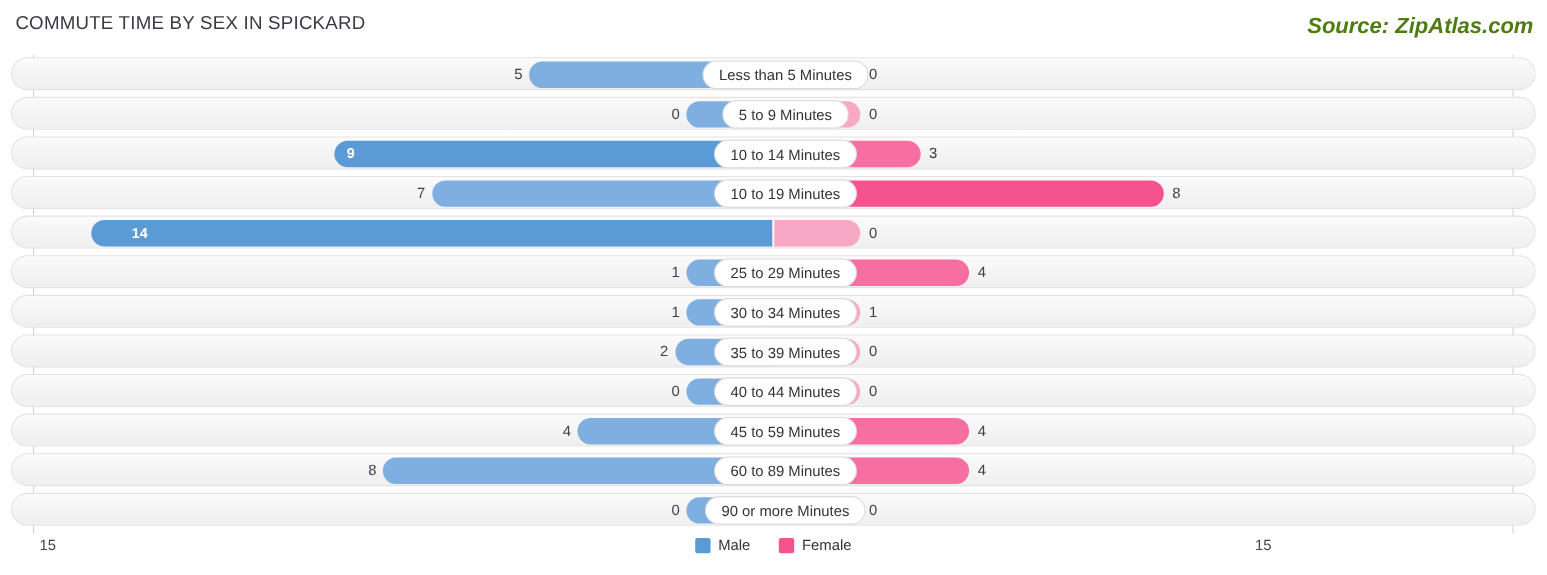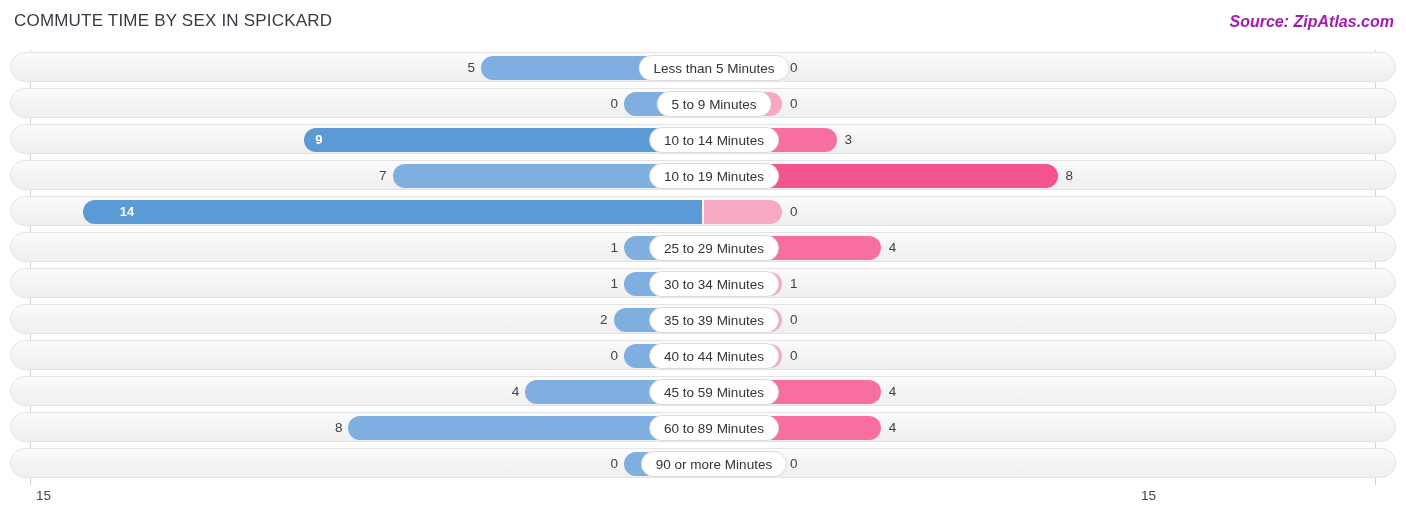--- a/index.html
+++ b/index.html
@@ -30,24 +30,24 @@
     font-size: 17px;
     font-weight: 400;
     letter-spacing: 0.2px;
     color: #3a3a44;
     white-space: nowrap;
   }
   #source-label {
     position: absolute;
     right: 12px;
     top: 13px;
-    font-size: 16px;
+    font-size: 20px;
     font-style: italic;
     font-weight: 600;
-    color: #a21caf;
+    color: #4d7c0f;
     white-space: nowrap;
   }
 
   
   #plot {
     position: absolute;
     left: 0;
     top: 50px;
     width: 1406px;
     height: 435px;
@@ -304,13 +304,23 @@
           <div class="val val-female" style="left: 779px; width: 40px;">0</div>
           <div class="cat-pill">90 or more Minutes</div>
         </div>
       </div>
     </div>
 </div>
 
 <div id="footer">
   <div class="axis-tick" id="tick-left">15</div>
   <div class="axis-tick" id="tick-right">15</div>
+  <div id="legend">
+    <div class="legend-item">
+      <span class="legend-swatch" id="sw-male" style="background: rgb(91, 155, 213);"></span>
+      <span class="legend-label">Male</span>
+    </div>
+    <div class="legend-item">
+      <span class="legend-swatch" id="sw-female" style="background: rgb(244, 83, 142);"></span>
+      <span class="legend-label">Female</span>
+    </div>
+  </div>
 </div>
 
 </body></html>

